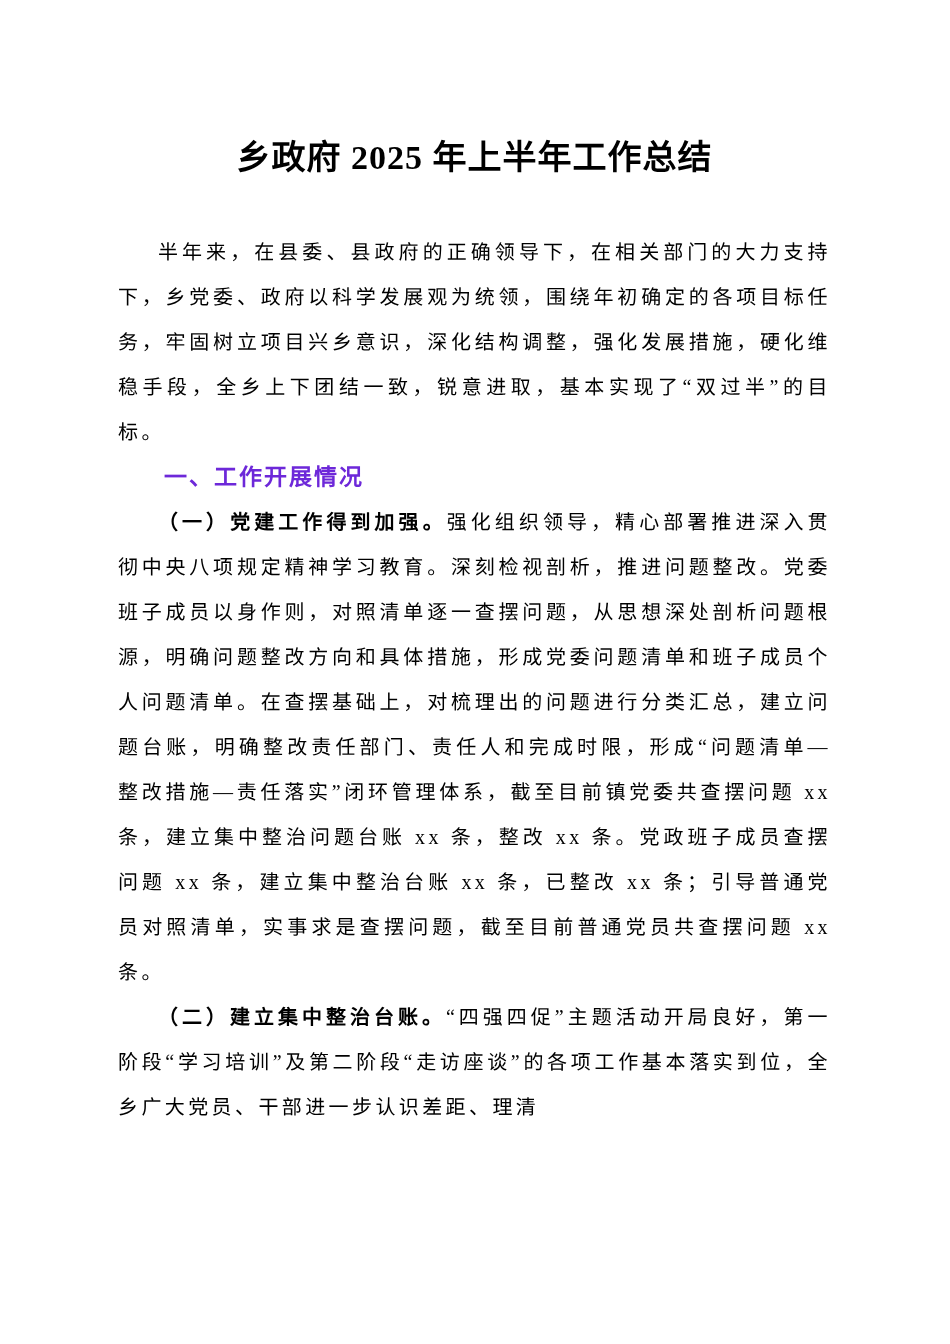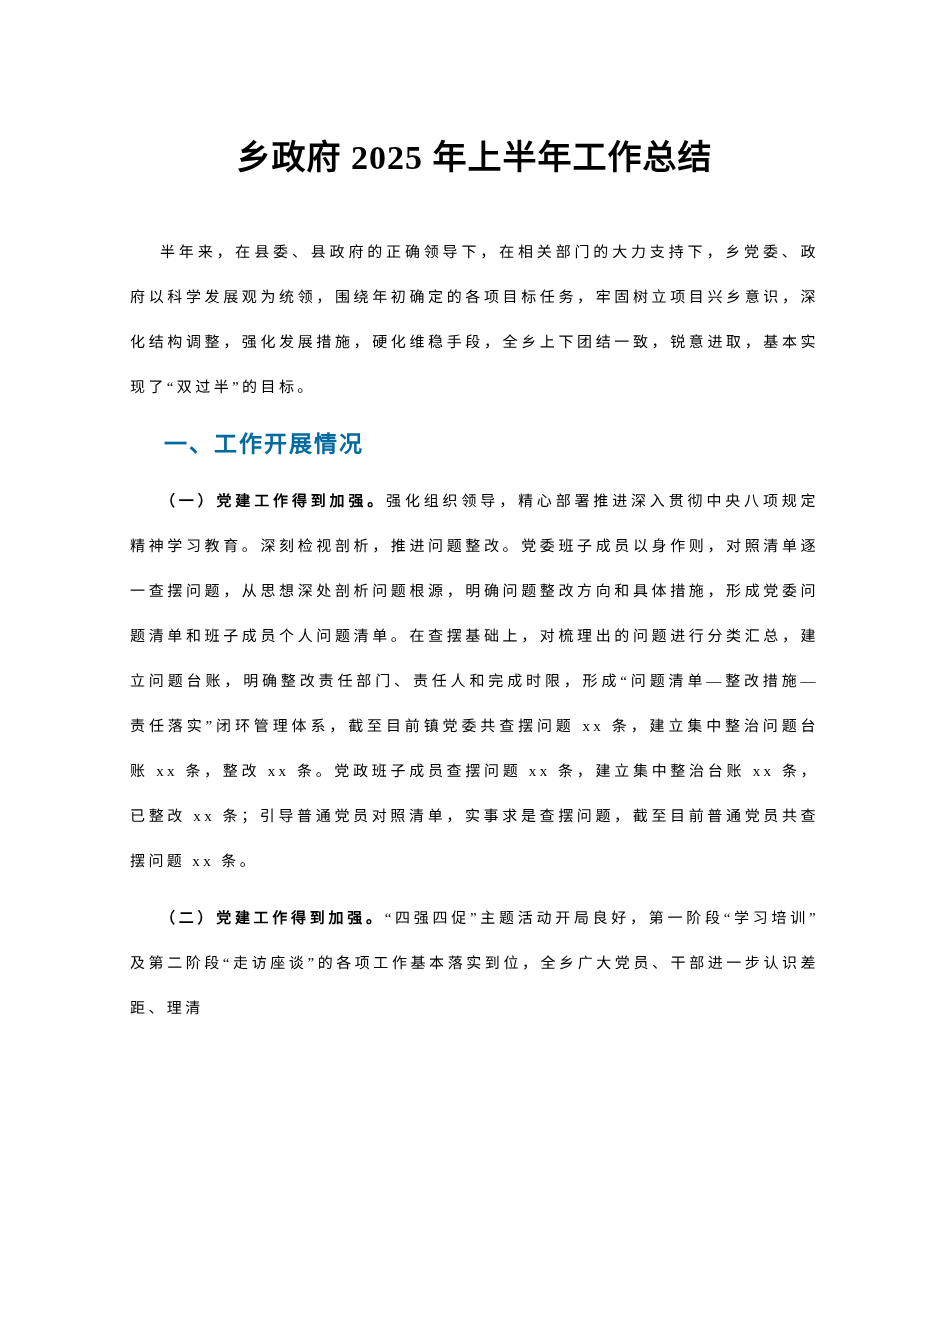--- a/index.html
+++ b/index.html
@@ -25,53 +25,53 @@
     margin: 0 0 50px 0;
     font-family: "Liberation Serif", "DejaVu Serif", serif;
     font-weight: 700;
     font-size: 34px;
     line-height: 44px;
     text-align: center;
     letter-spacing: 1px;
     white-space: nowrap;
   }
   .body-para {
-    margin: 12px;
+    margin: 0;
     font-family: "Liberation Serif", "DejaVu Serif", serif;
-    font-size: 15px;
+    font-size: 20px;
     line-height: 45px;
     letter-spacing: 3.4px;
     text-align: justify;
     text-indent: 2em;
     color: #000000;
   }
   .body-para .lead {
     font-weight: 700;
   }
   h2.section-heading {
     margin: 0;
     font-family: "Liberation Sans", "DejaVu Sans", sans-serif;
     font-weight: 700;
     font-size: 23px;
     line-height: 45px;
     letter-spacing: 2px;
     text-indent: 2em;
-    color: #0369a1;
+    color: #6d28d9;
   }
 </style>
 </head>
 <body>
 
 <div class="page">
   <div class="content">
 
     <h1 class="doc-title">乡政府 2025 年上半年工作总结</h1>
 
     <p class="body-para"><span>半年来，在县委、县政府的正确领导下，在相关部门的大力支持下，乡党委、政府以科学发展观为统领，围绕年初确定的各项目标任务，牢固树立项目兴乡意识，深化结构调整，强化发展措施，硬化维稳手段，全乡上下团结一致，锐意进取，基本实现了“双过半”的目标。</span></p>
 
     <h2 class="section-heading">一、工作开展情况</h2>
 
     <p class="body-para"><span class="lead">（一）党建工作得到加强。</span><span>强化组织领导，精心部署推进深入贯彻中央八项规定精神学习教育。深刻检视剖析，推进问题整改。党委班子成员以身作则，对照清单逐一查摆问题，从思想深处剖析问题根源，明确问题整改方向和具体措施，形成党委问题清单和班子成员个人问题清单。在查摆基础上，对梳理出的问题进行分类汇总，建立问题台账，明确整改责任部门、责任人和完成时限，形成“问题清单—整改措施—责任落实”闭环管理体系，截至目前镇党委共查摆问题 xx 条，建立集中整治问题台账 xx 条，整改 xx 条。党政班子成员查摆问题 xx 条，建立集中整治台账 xx 条，已整改 xx 条；引导普通党员对照清单，实事求是查摆问题，截至目前普通党员共查摆问题 xx 条。</span></p>
 
-    <p class="body-para"><span class="lead">（二）党建工作得到加强。</span><span>“四强四促”主题活动开局良好，第一阶段“学习培训”及第二阶段“走访座谈”的各项工作基本落实到位，全乡广大党员、干部进一步认识差距、理清</span></p>
+    <p class="body-para"><span class="lead">（二）建立集中整治台账。</span><span>“四强四促”主题活动开局良好，第一阶段“学习培训”及第二阶段“走访座谈”的各项工作基本落实到位，全乡广大党员、干部进一步认识差距、理清</span></p>
 
   </div>
 </div>
 
 </body></html>

